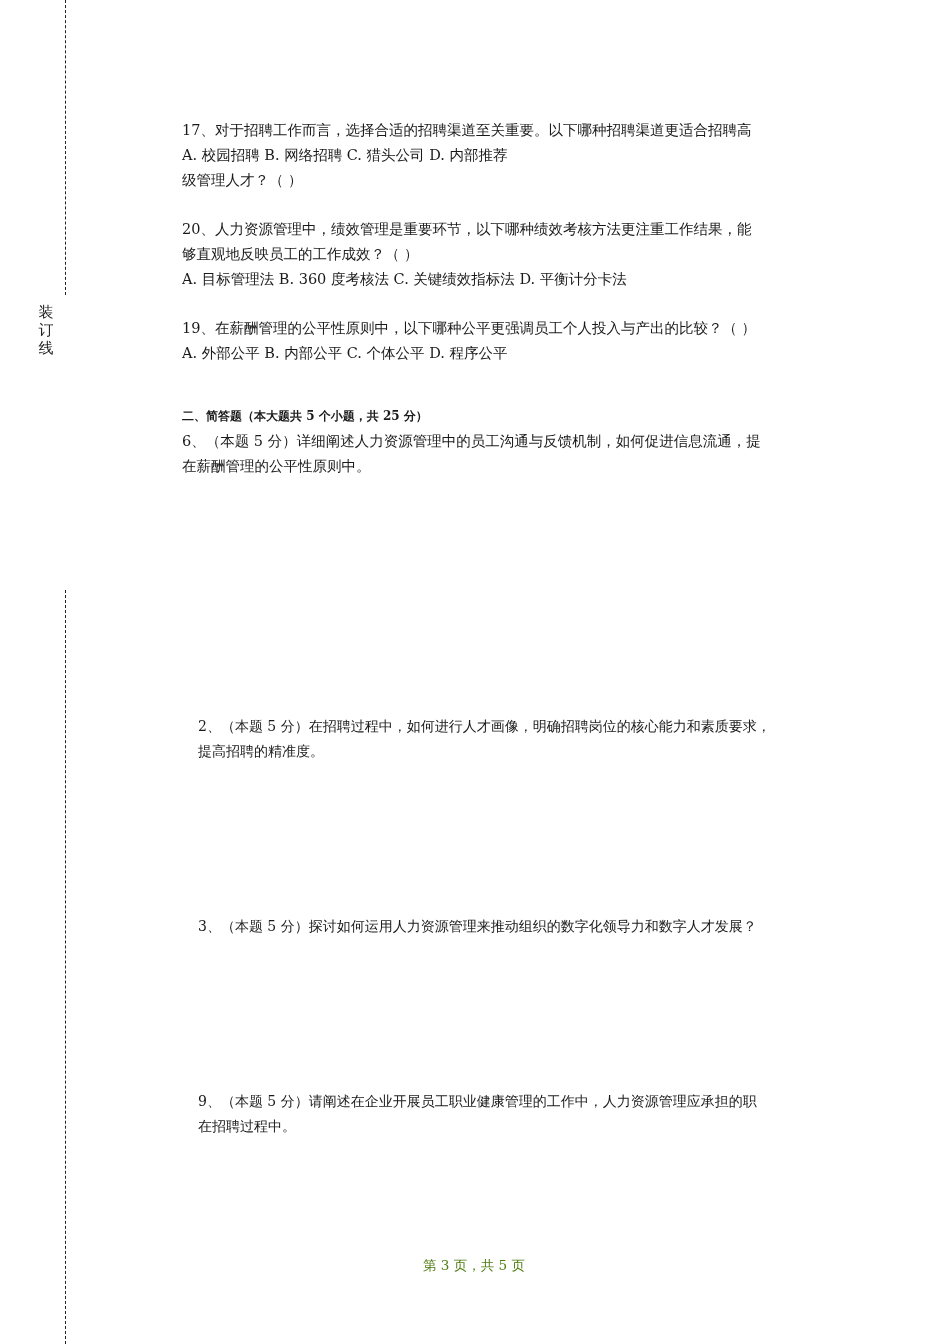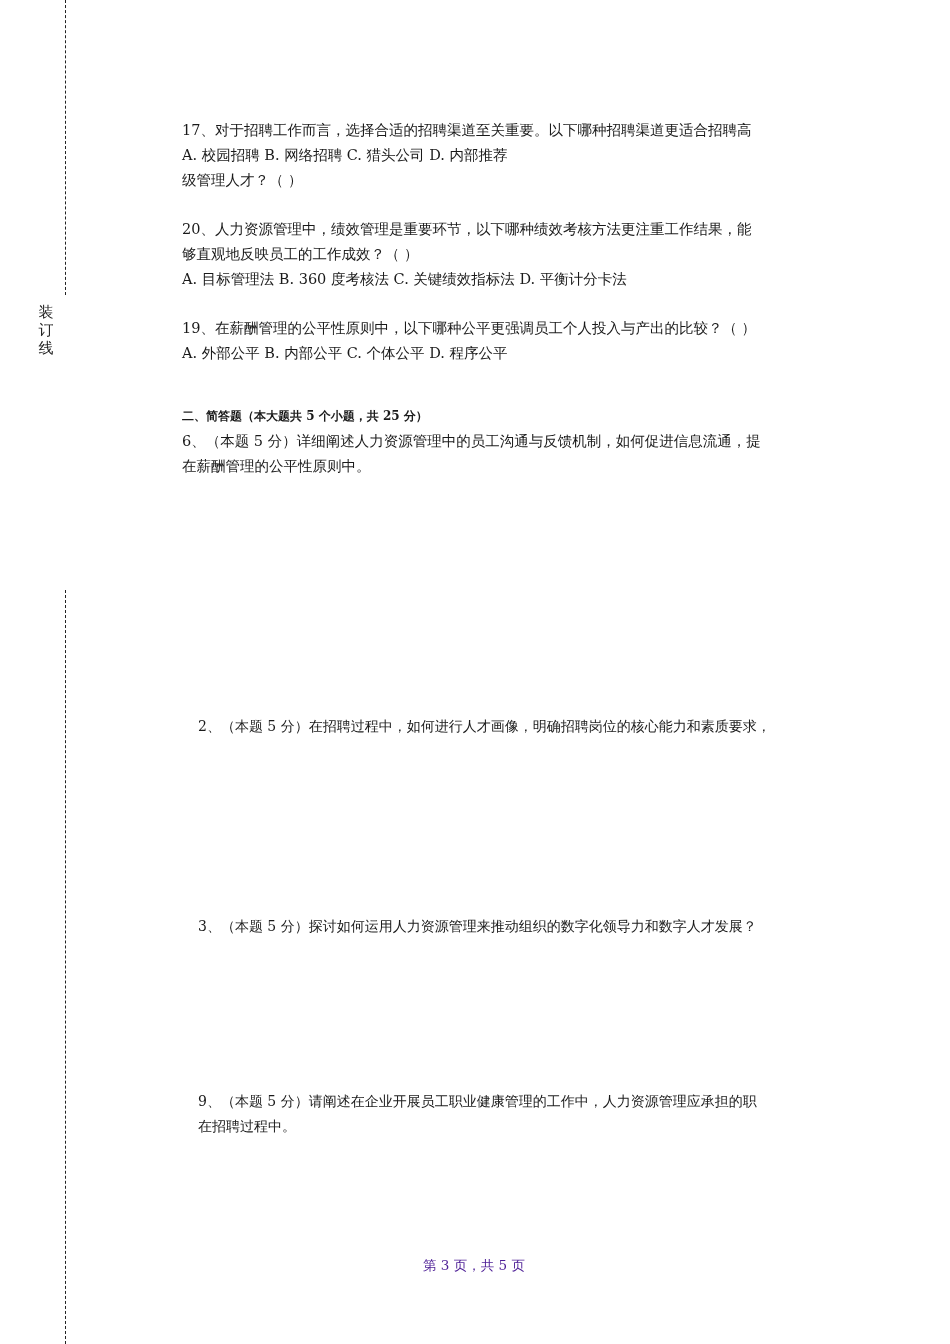--- a/index.html
+++ b/index.html
@@ -53,21 +53,21 @@
     }
     .sa { position: absolute; left: 198px; width: 668px; font-size: 14px; line-height: 25px; }
     .sa p { margin: 0; }
     .footer {
       position: absolute;
       top: 1257px;
       left: 0;
       width: 948px;
       text-align: center;
       font-size: 13.5px;
-      color: #4c1d95;
+      color: #4d7c0f;
     }
   </style>
 </head>
 <body>
 
 <div class="bind-line top"></div>
 <div class="bind-line bottom"></div>
 <div class="bind-label">
   <span>装</span>
   <span>订</span>
@@ -94,20 +94,21 @@
   <div class="gap"></div>
   <div class="section-title">二、简答题（本大题共 5 个小题，共 25 分）</div>
   <div class="q">
     <p>6、（本题 5 分）详细阐述人力资源管理中的员工沟通与反馈机制，如何促进信息流通，提</p>
     <p>在薪酬管理的公平性原则中。</p>
   </div>
 </div>
 
 <div class="sa" style="top:714px;">
   <p>2、（本题 5 分）在招聘过程中，如何进行人才画像，明确招聘岗位的核心能力和素质要求，</p>
+  <p>提高招聘的精准度。</p>
 </div>
 
 <div class="sa" style="top:914px;">
   <p>3、（本题 5 分）探讨如何运用人力资源管理来推动组织的数字化领导力和数字人才发展？</p>
 </div>
 
 <div class="sa" style="top:1089px;">
   <p>9、（本题 5 分）请阐述在企业开展员工职业健康管理的工作中，人力资源管理应承担的职</p>
   <p>在招聘过程中。</p>
 </div>

